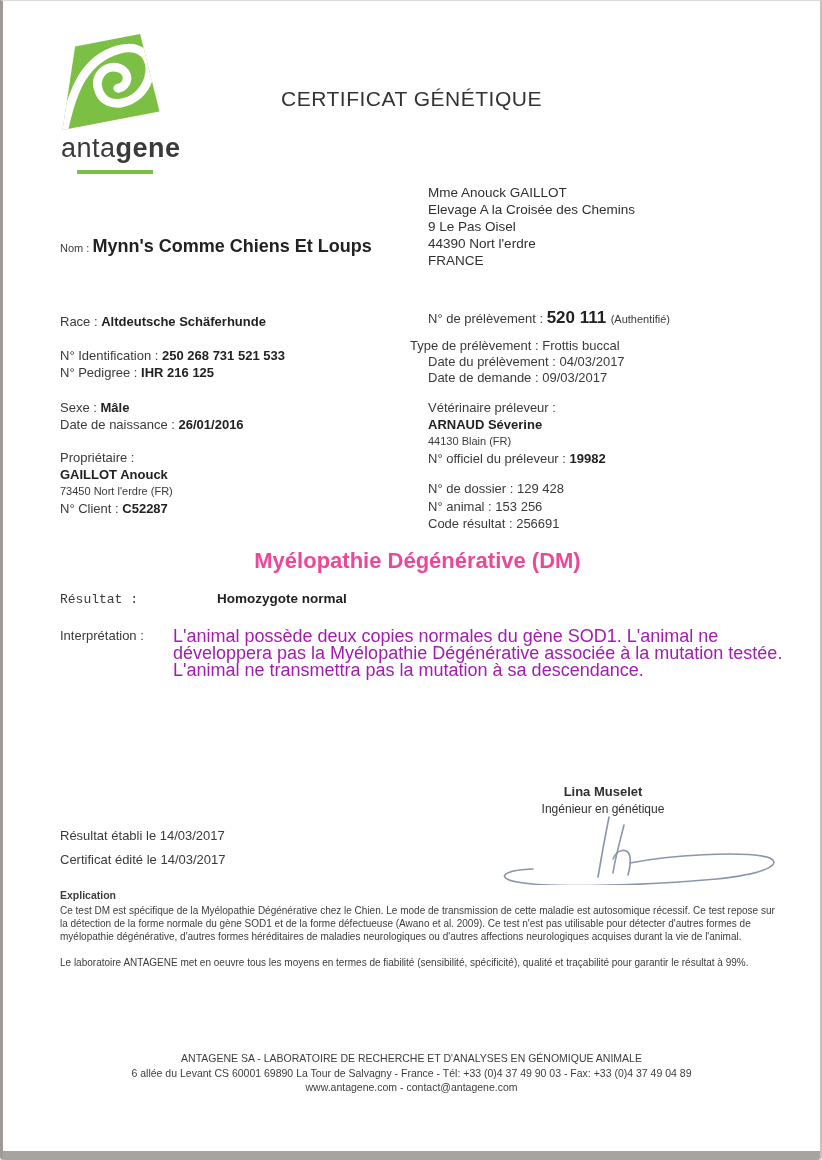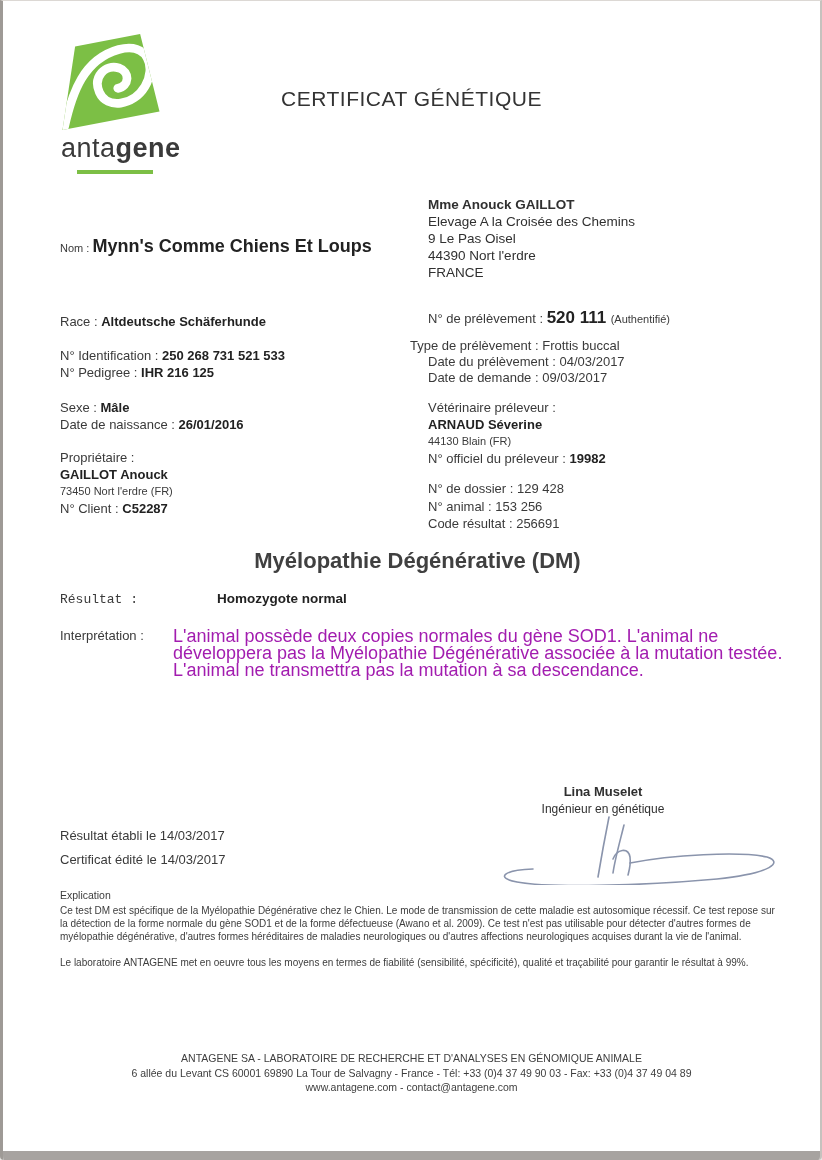--- a/index.html
+++ b/index.html
@@ -3,48 +3,48 @@
 <meta charset="utf-8">
 <style>
   html,body{margin:0;padding:0;background:#e9e7e4;}
   .page{
     position:relative;width:822px;height:1160px;background:#ffffff;
     font-family:"Liberation Sans","DejaVu Sans",sans-serif;color:#303030;
     border-left:3px solid #9e9a96;border-right:2px solid #c6c2be;border-top:1px solid #dcd8d4;
     border-radius:0 0 4px 4px;overflow:hidden;box-sizing:border-box;
   }
   .abs{position:absolute;}
-  .b{font-weight:bold;margin-top:12px;}
+  .b{font-weight:normal;}
   .lbl{font-size:13px;color:#3a3a3a;}
   .val{font-size:13px;font-weight:bold;color:#222;}
   .small{font-size:11px;}
   .line{line-height:16.5px;}
   
   .logo-wrap{left:58px;top:33px;width:120px;text-align:left;}
   .brand{font-size:27px;color:#3a3a3a;letter-spacing:0.5px;margin-top:-2px;}
   .brand .bold-part{font-weight:bold;}
   .brand-underline{width:76px;height:4px;background:#7cbf45;margin:6px 0 0 16px;}
   
   .cert-title{left:0;right:0;top:86px;text-align:center;font-size:21px;letter-spacing:0.5px;color:#333;}
   
   .recipient{left:425px;top:183px;font-size:13.5px;line-height:17px;}
   
   .nom-block{left:57px;top:233px;width:318px;line-height:25px;}
   .nom-lbl{font-size:11px;color:#3a3a3a;}
   .nom-val{font-size:18px;font-weight:bold;color:#222;}
   
-  .test-title{left:0;right:0;top:547px;text-align:center;font-size:22px;font-weight:bold;color:#404040;margin-left:12px;}
+  .test-title{left:0;right:0;top:547px;text-align:center;font-size:22px;font-weight:bold;color:#ec4899;margin-left:12px;}
   .interp-text{font-size:18px;line-height:17px;color:#a21caf;width:612px;}
   
   .sig-block{left:470px;top:783px;width:260px;text-align:center;}
   .sig-name{font-size:13px;font-weight:bold;}
   .sig-role{font-size:12px;margin-top:3px;}
   
   .expl{left:57px;top:888px;width:724px;font-size:10px;line-height:13px;color:#3d3d3d;}
-  .expl-head{font-weight:normal;font-size:10.5px;}
+  .expl-head{font-weight:bold;font-size:10.5px;}
   .expl p{margin:2px 0 0 0;}
   .expl p.second{margin-top:13px;}
   
   .footer{left:0;right:0;top:1050px;text-align:center;font-size:10.5px;line-height:14.5px;color:#3d3d3d;}
   .bottom-bar{left:0;right:0;bottom:0;height:9px;background:#a7a3a0;}
 </style>
 </head>
 <body>
 
 <div class="page">

